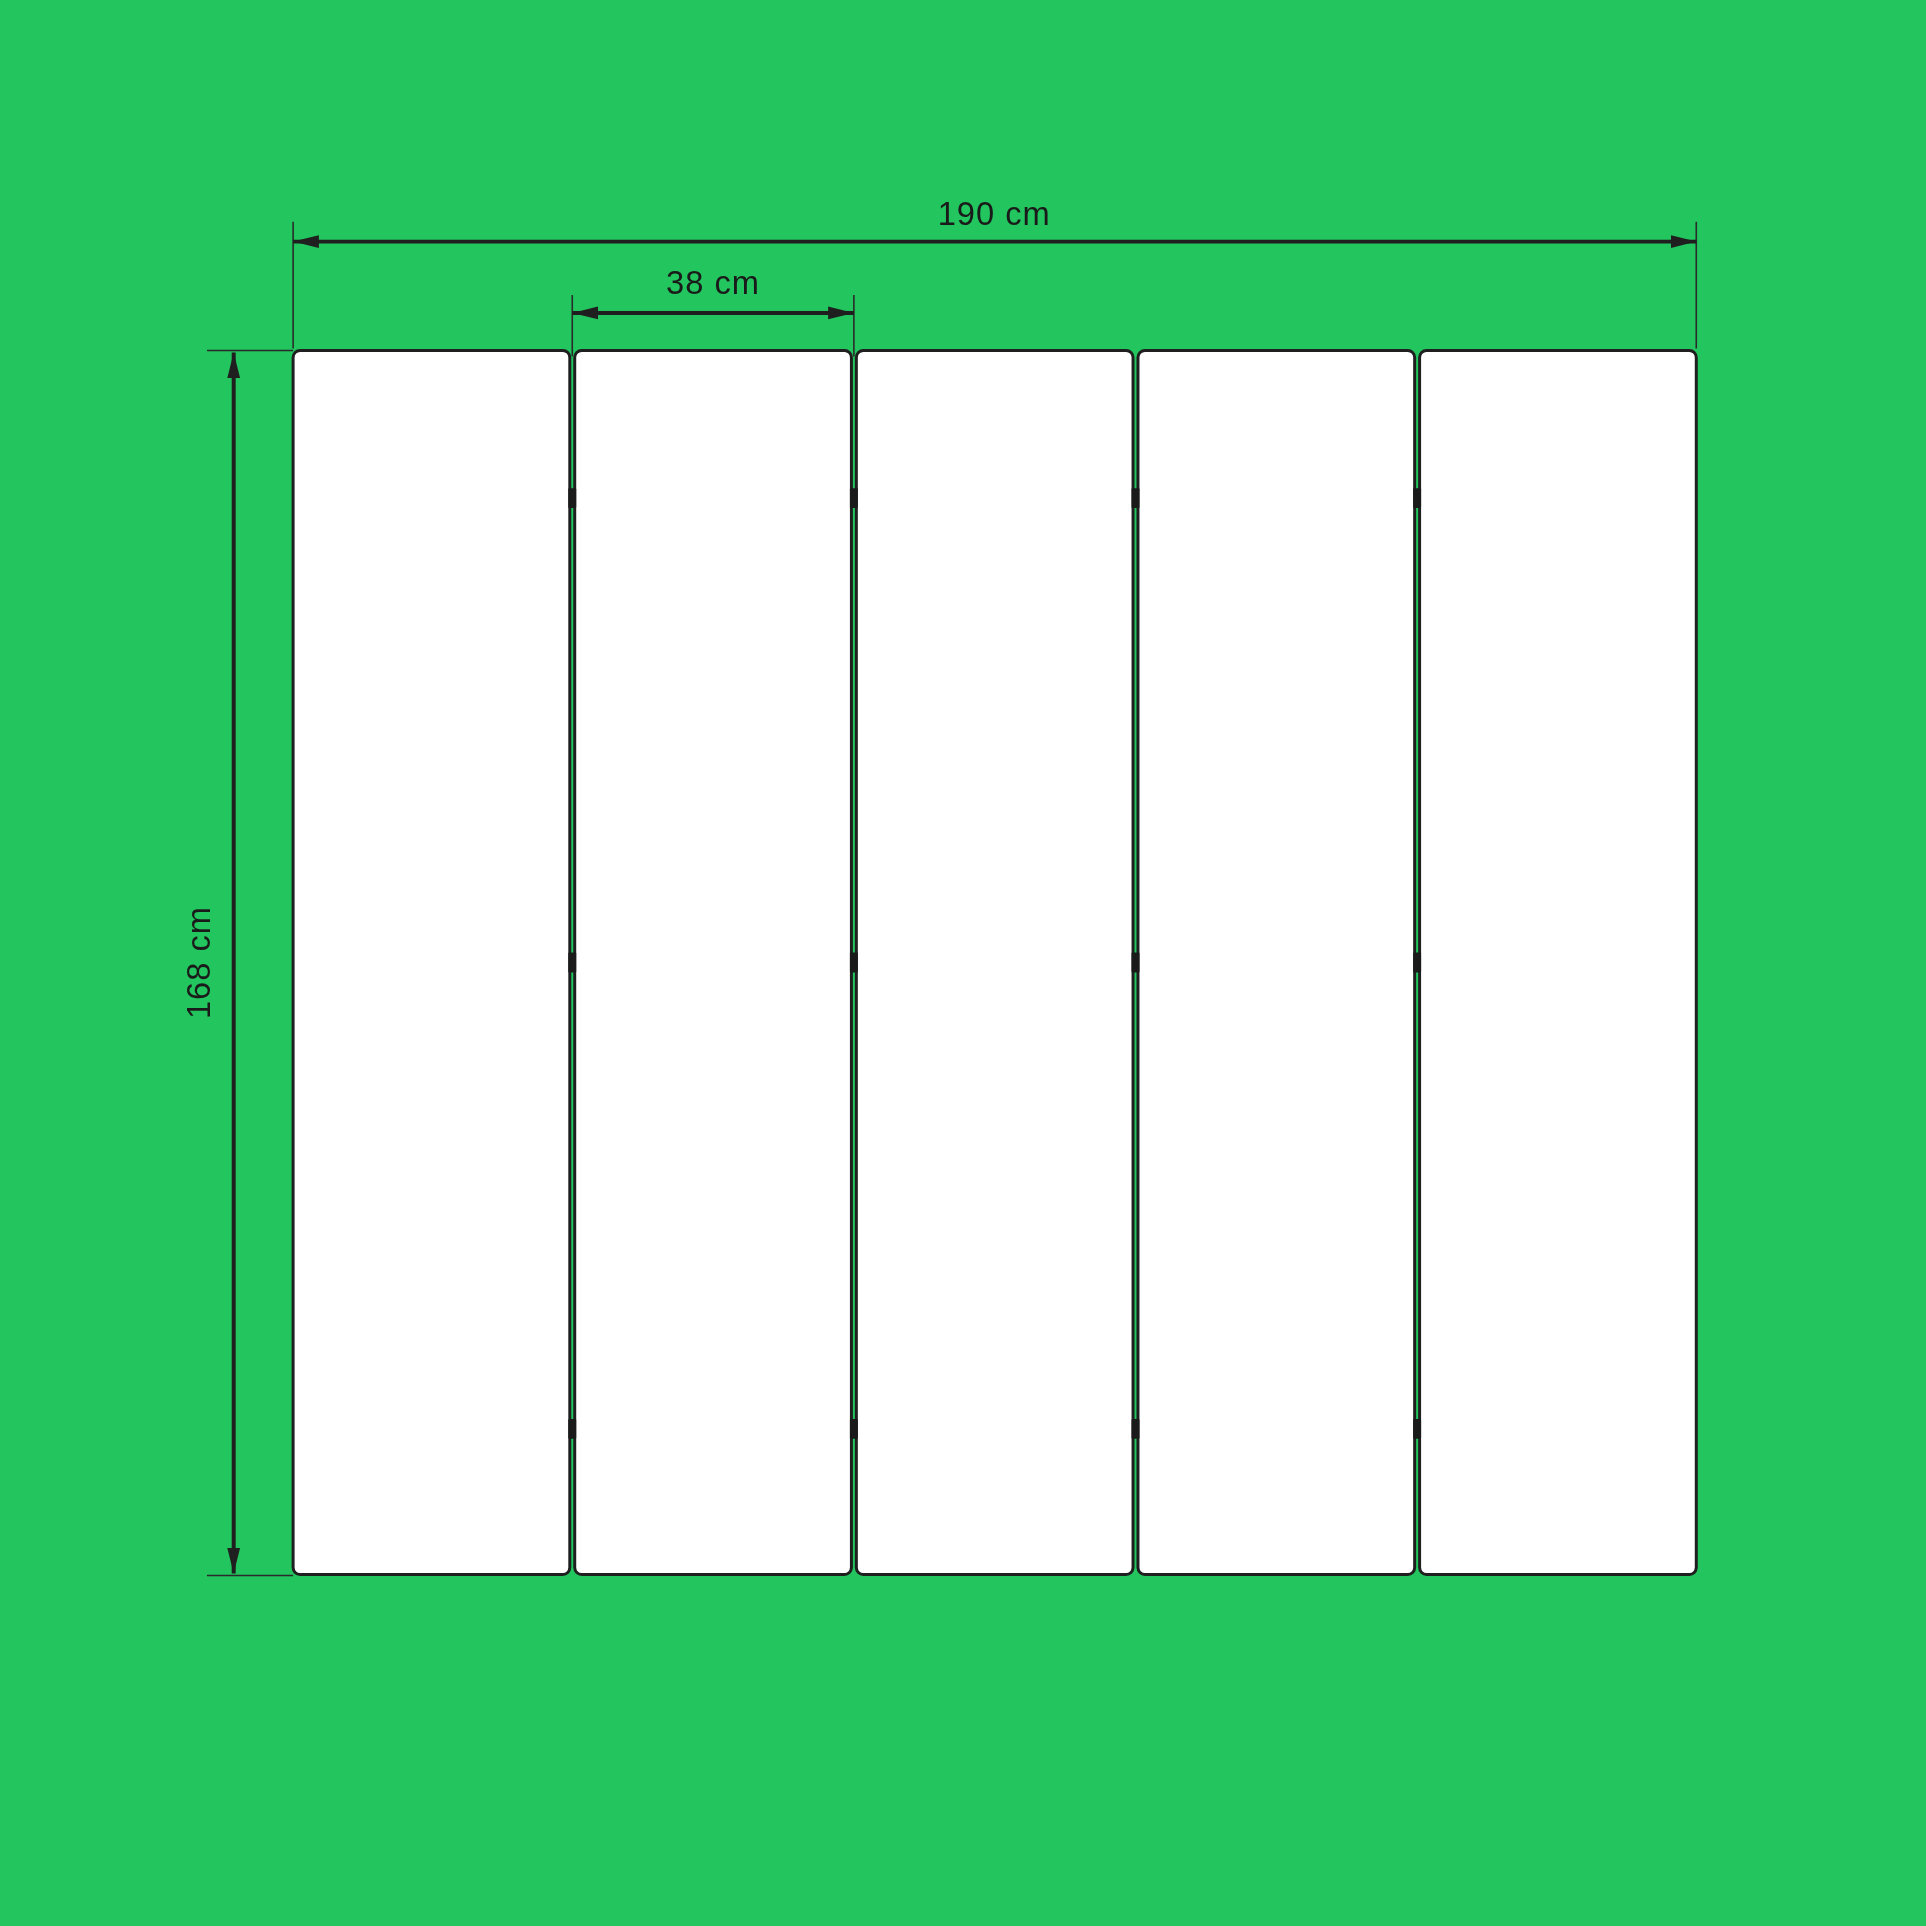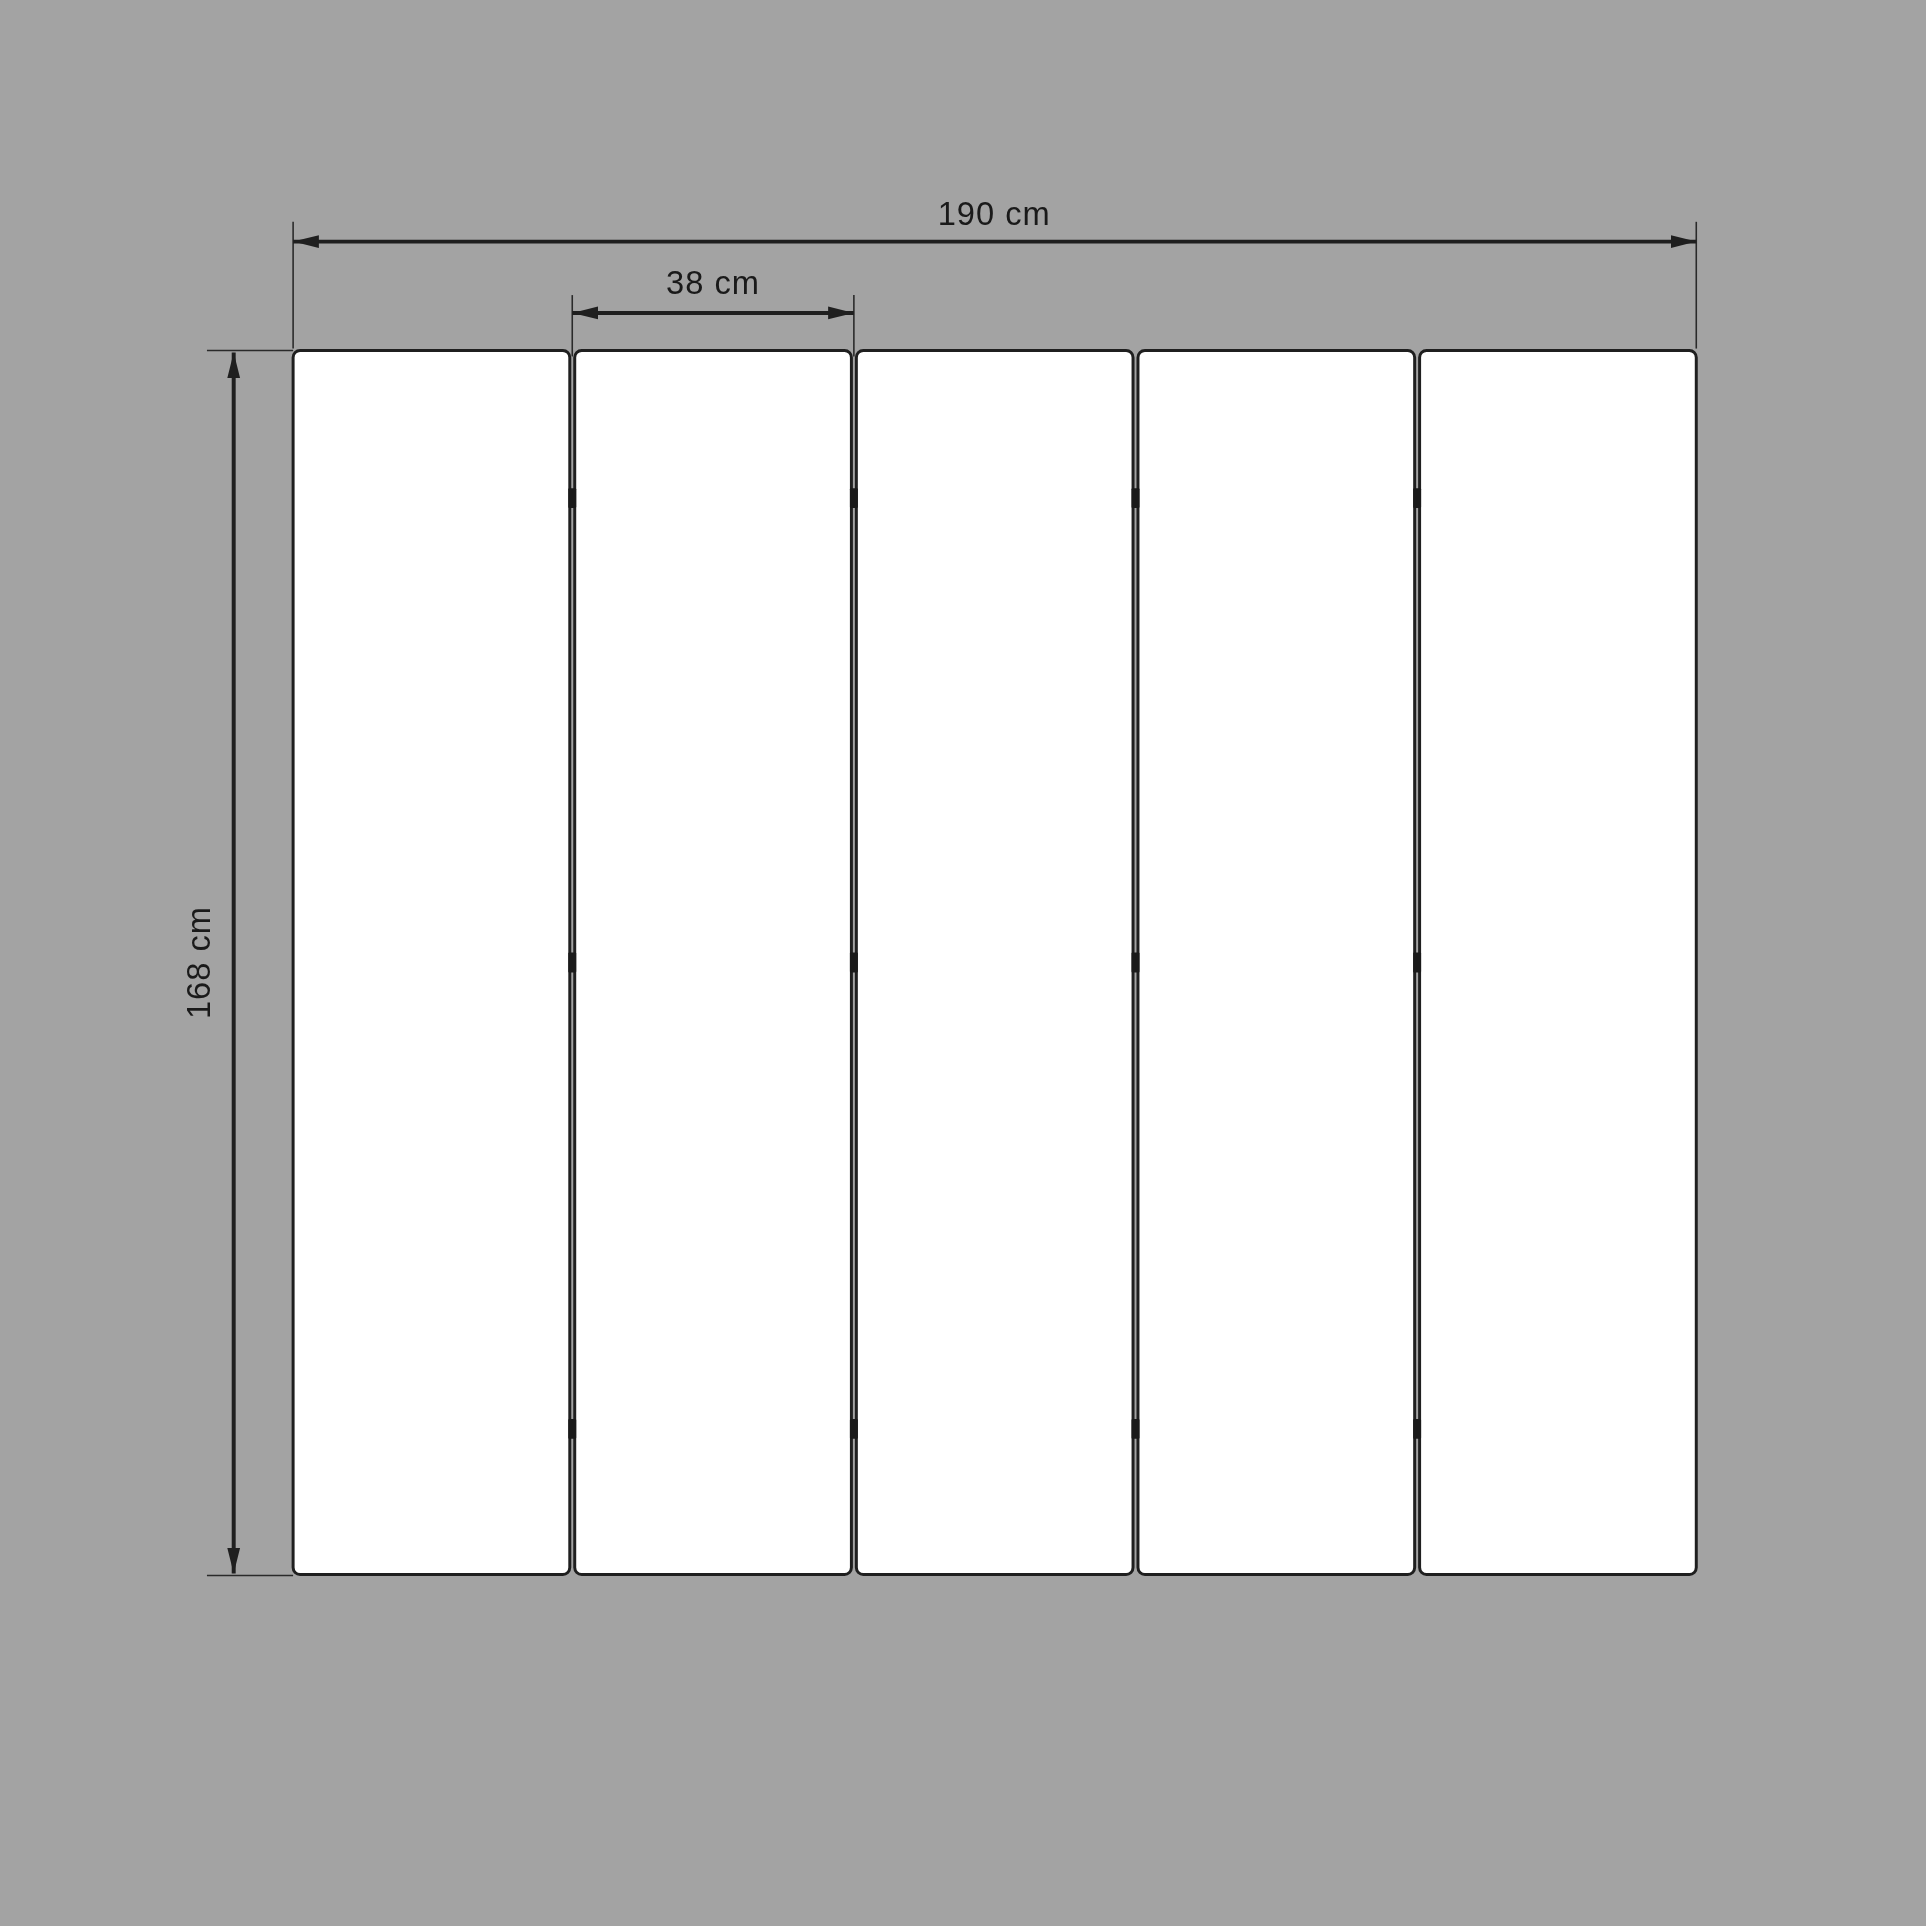--- a/index.html
+++ b/index.html
@@ -7,21 +7,21 @@
     padding: 0;
     background: #ffffff;
     width: 1927px;
     height: 1927px;
     font-family: "Liberation Sans", sans-serif;
   }
   .canvas {
     position: relative;
     width: 1927px;
     height: 1927px;
-    background: #a3a3a3;
+    background: #22c55e;
     overflow: hidden;
   }
   svg text {
     font-family: "Liberation Sans", sans-serif;
     font-size: 33px;
     letter-spacing: 1px;
     fill: #1a1a1a;
   }
   .panel {
     fill: #ffffff;

